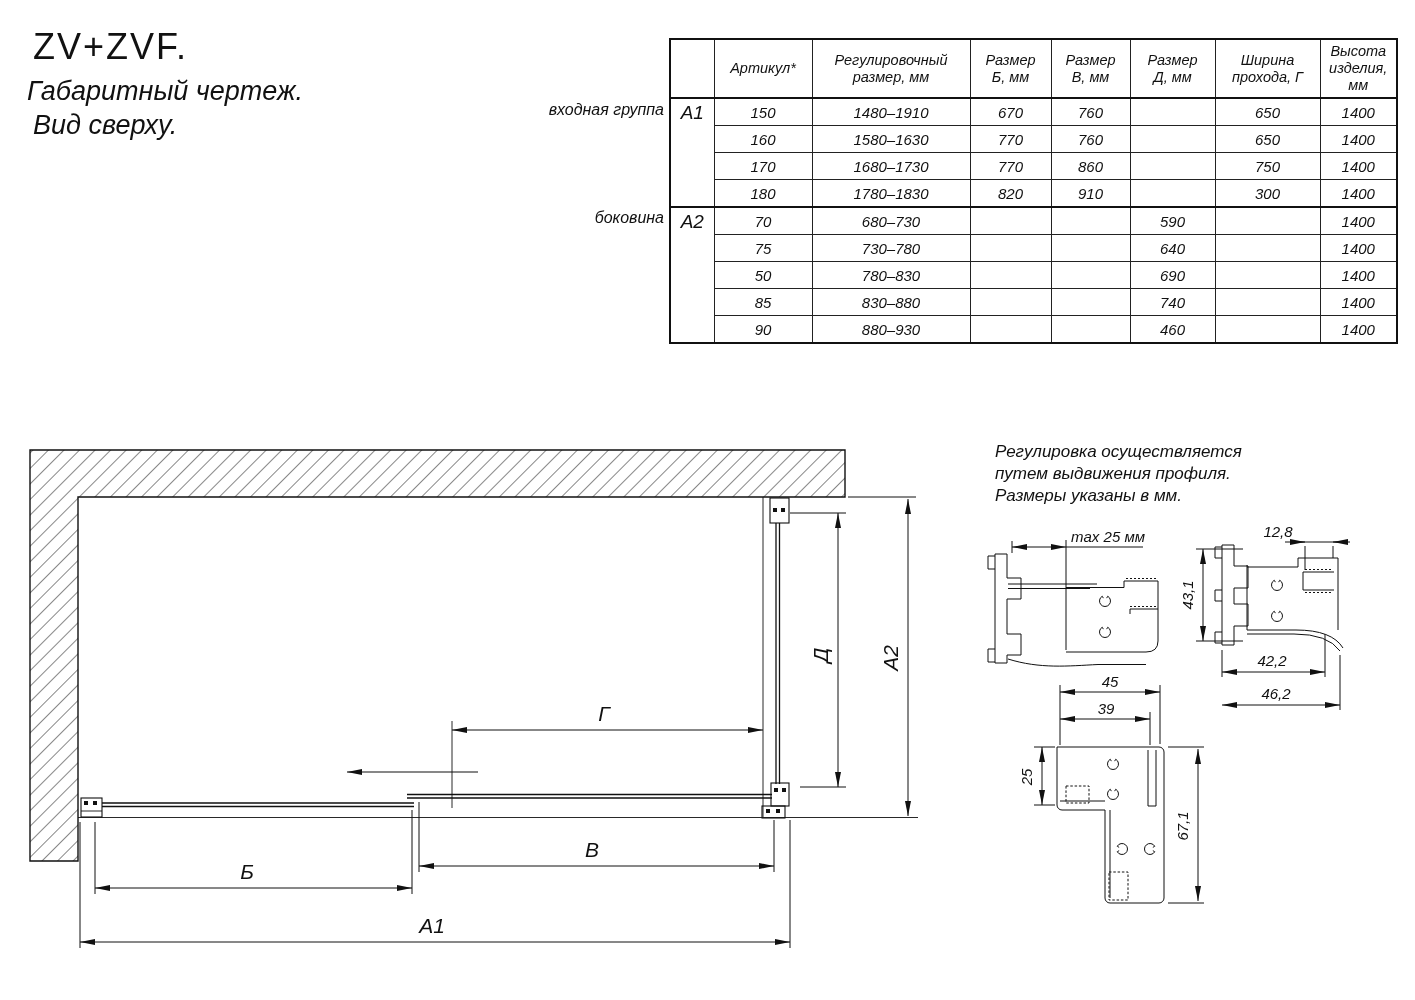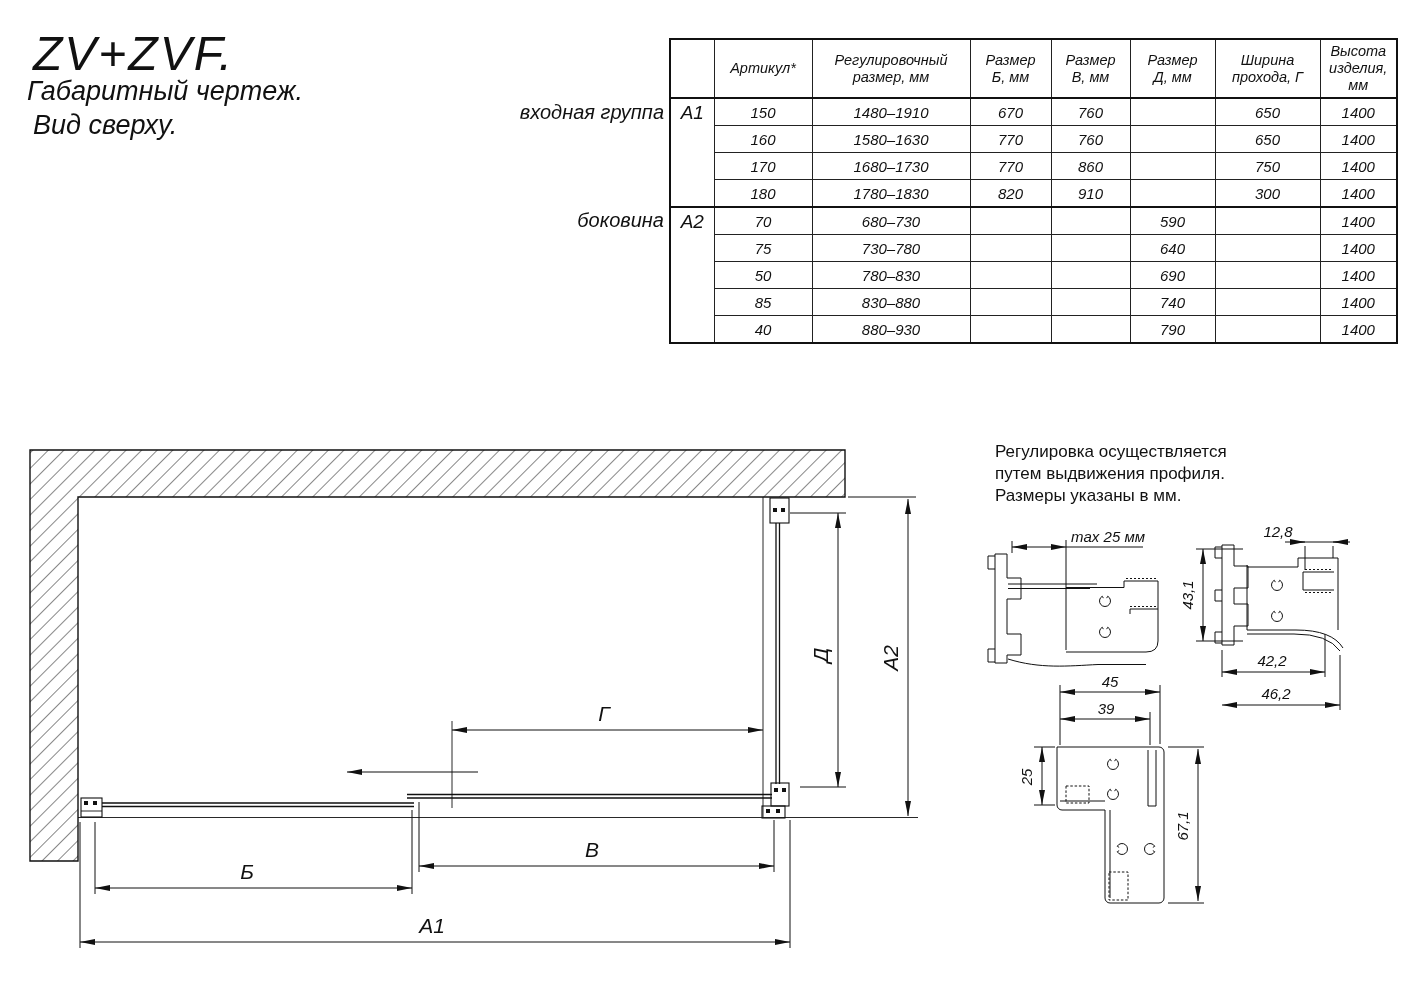--- a/index.html
+++ b/index.html
@@ -1,34 +1,34 @@
 <!DOCTYPE html>
 <html><head>
 <meta charset="utf-8">
 <style>
   html,body{margin:0;padding:0;background:#fff;}
   .canvas{position:relative;width:1415px;height:1000px;background:#fff;overflow:hidden;
           font-family:"Liberation Sans",sans-serif;color:#111;}
   .abs{position:absolute;}
-  .t1{left:33px;top:26px;font-size:48px;font-style:italic;letter-spacing:2px;}
+  .t1{left:33px;top:26px;font-size:36px;letter-spacing:2px;}
   .t2{left:27px;top:76px;font-size:27px;font-style:italic;}
   .t3{left:33px;top:110px;font-size:27px;font-style:italic;}
   table.spec{position:absolute;left:669px;top:38px;border-collapse:collapse;table-layout:fixed;
              width:727px;font-style:italic;}
   table.spec{border:2px solid #111;}
   table.spec th,table.spec td{border:1px solid #222;text-align:center;vertical-align:middle;
              padding:0;font-weight:normal;color:#111;}
   table.spec th{height:57px;font-size:14.5px;line-height:1.15;white-space:pre-line;border-bottom:2px solid #111;}
   table.spec td{height:26px;font-size:15px;}
   table.spec td.code{font-size:19px;vertical-align:top;padding-top:3px;}
   table.spec tr.grp td{border-top:2px solid #111;}
-  .row-label{position:absolute;width:160px;text-align:right;font-style:italic;font-size:20px;}
+  .row-label{position:absolute;width:160px;text-align:right;font-style:italic;font-size:16px;}
   .footnote{position:absolute;left:712px;top:347px;font-style:italic;font-size:16px;white-space:nowrap;}
   .footnote .big{font-size:21px;}
-  .note{position:absolute;left:995px;top:441px;font-size:17px;line-height:22px;}
+  .note{position:absolute;left:995px;top:441px;font-style:italic;font-size:17px;line-height:22px;}
   svg text{font-family:"Liberation Sans",sans-serif;font-style:italic;fill:#111;}
   .dimL{font-size:21px;text-anchor:middle;}
   .dimS{font-size:15px;text-anchor:middle;}
   .ln{stroke:#111;fill:none;}
 </style>
 </head>
 <body>
 
 <div class="canvas">
 
@@ -136,25 +136,25 @@
     <tr>
       <td>85</td>
       <td>830–880</td>
       <td></td>
       <td></td>
       <td>740</td>
       <td></td>
       <td>1400</td>
     </tr>
     <tr>
-      <td>40</td>
+      <td>90</td>
       <td>880–930</td>
       <td></td>
       <td></td>
-      <td>790</td>
+      <td>460</td>
       <td></td>
       <td>1400</td>
     </tr>
   </tbody>
     </table>
 
 
   <div class="note">
     <div>Регулировка осуществляется</div>
     <div>путем выдвижения профиля.</div>

